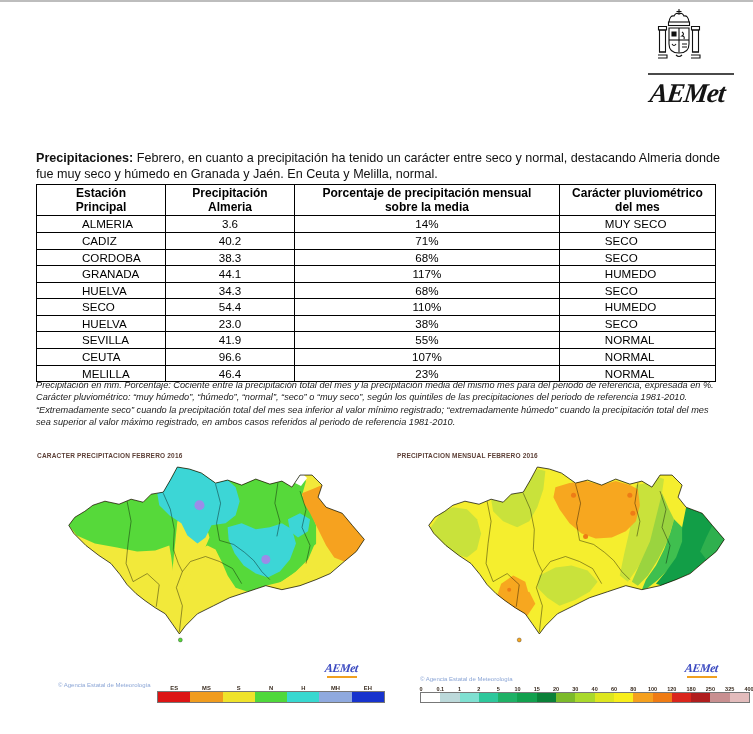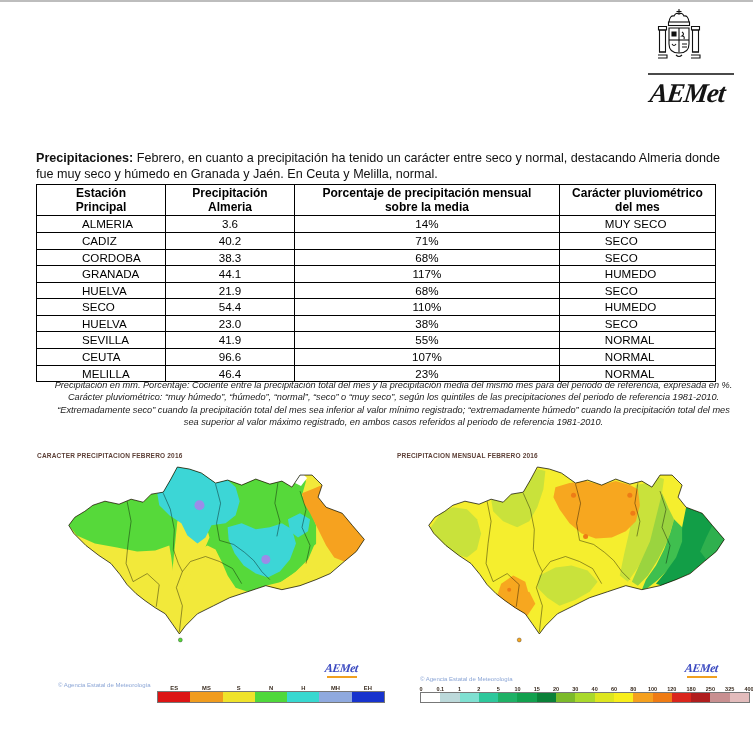--- a/index.html
+++ b/index.html
@@ -24,21 +24,21 @@
   .tbl th,.tbl td{border:1px solid #000;}
   .tbl th{font-size:12px;font-weight:bold;text-align:center;padding:1px 3px;line-height:1.18;}
   .tbl td{padding:0 5px;height:15.6px;line-height:15.6px;}
   .tbl td.al{text-align:left;padding-left:45px;}
   .tbl td.ac{text-align:center;}
   .c0{width:19%;} .c1{width:19%;} .c2{width:39%;} .c3{width:23%;}
 
   
   .fn{position:absolute;left:36px;top:379px;width:715px;font-size:9.2px;font-style:italic;
       line-height:1.35;color:#1a1a1a;}
-  .fn div{white-space:nowrap;text-align:center;}
+  .fn div{white-space:nowrap;}
 
   
   .mapblock{position:absolute;top:449px;width:360px;height:280px;}
   .mb-left{left:28px;} .mb-right{left:388px;}
   .maptitle{position:absolute;top:3px;left:9px;font-size:6.5px;font-weight:bold;
             color:#5d4037;letter-spacing:.2px;}
   svg.map{position:absolute;top:14px;left:0;width:358px;height:186px;}
   .copyright{position:absolute;font-size:6px;color:#8ca6d6;}
   .mb-left .copyright{left:30px;top:233px;}
   .mb-right .copyright{left:32px;top:227px;}
@@ -139,21 +139,21 @@
           <td class="al">SECO</td>
         </tr>
         <tr>
           <td class="al">GRANADA</td>
           <td class="ac">44.1</td>
           <td class="ac">117%</td>
           <td class="al">HUMEDO</td>
         </tr>
         <tr>
           <td class="al">HUELVA</td>
-          <td class="ac">21.9</td>
+          <td class="ac">34.3</td>
           <td class="ac">68%</td>
           <td class="al">SECO</td>
         </tr>
         <tr>
           <td class="al">SECO</td>
           <td class="ac">54.4</td>
           <td class="ac">110%</td>
           <td class="al">HUMEDO</td>
         </tr>
         <tr>

